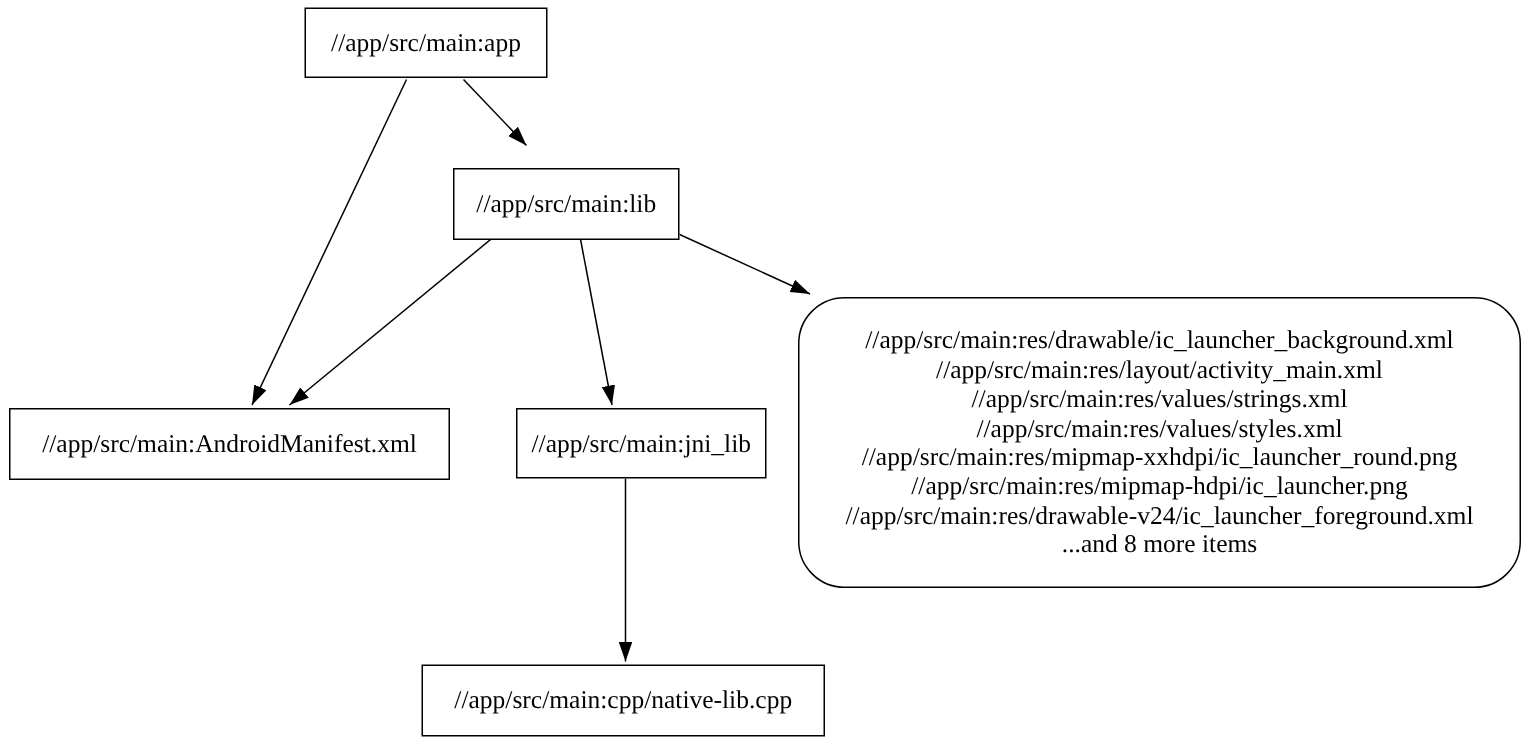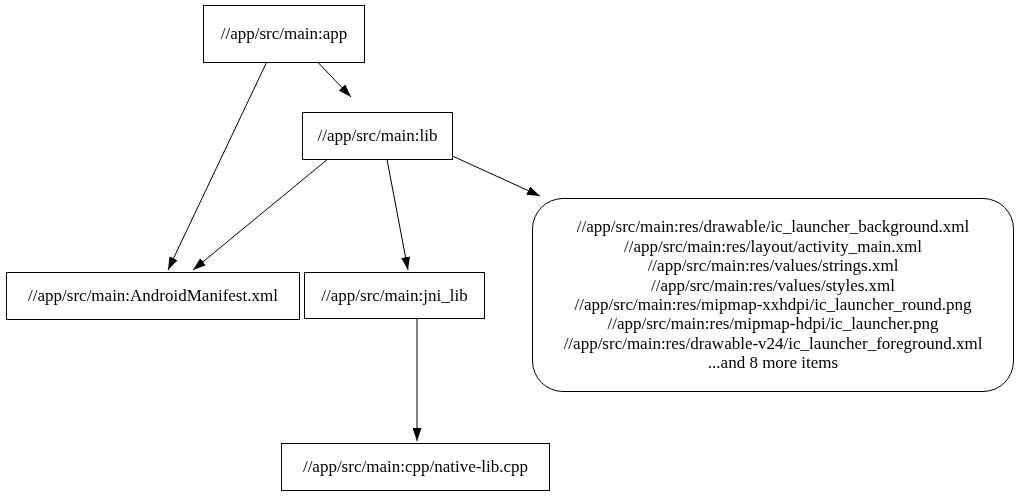--- a/index.html
+++ b/index.html
@@ -59,27 +59,27 @@
       </marker>
     </defs>
     <line x1="309" y1="53" x2="351" y2="97" stroke="#000000" stroke-width="1" marker-end="url(#arrowhead)"></line>
     <line x1="271" y1="53" x2="168" y2="270" stroke="#000000" stroke-width="1" marker-end="url(#arrowhead)"></line>
     <line x1="340" y1="149" x2="193" y2="270" stroke="#000000" stroke-width="1" marker-end="url(#arrowhead)"></line>
     <line x1="385" y1="149" x2="408" y2="270" stroke="#000000" stroke-width="1" marker-end="url(#arrowhead)"></line>
     <line x1="437" y1="149" x2="540" y2="196" stroke="#000000" stroke-width="1" marker-end="url(#arrowhead)"></line>
     <line x1="417" y1="319" x2="417" y2="441" stroke="#000000" stroke-width="1" marker-end="url(#arrowhead)"></line>
   </svg>
 
-  <div class="node" style="left:203px; top:5px; width:162px; height:58px;">//app/src/main:app</div>
+  <div class="node" style="left:203px; top:5px; width:162px; height:47px;">//app/src/main:app</div>
 
   <div class="node" style="left:302px; top:112px; width:151px; height:48px;">//app/src/main:lib</div>
 
   <div class="node" style="left:6px; top:272px; width:294px; height:48px;">//app/src/main:AndroidManifest.xml</div>
 
-  <div class="node" style="left:304px; top:272px; width:181px; height:47px;">//app/src/main:jni_lib</div>
+  <div class="node" style="left:344px; top:272px; width:167px; height:47px;">//app/src/main:jni_lib</div>
 
   <div class="node multi" style="left:532px; top:198px; width:482px; height:194px;">
     <div class="node-line">//app/src/main:res/drawable/ic_launcher_background.xml</div>
     <div class="node-line">//app/src/main:res/layout/activity_main.xml</div>
     <div class="node-line">//app/src/main:res/values/strings.xml</div>
     <div class="node-line">//app/src/main:res/values/styles.xml</div>
     <div class="node-line">//app/src/main:res/mipmap-xxhdpi/ic_launcher_round.png</div>
     <div class="node-line">//app/src/main:res/mipmap-hdpi/ic_launcher.png</div>
     <div class="node-line">//app/src/main:res/drawable-v24/ic_launcher_foreground.xml</div>
     <div class="node-line">...and 8 more items</div>

